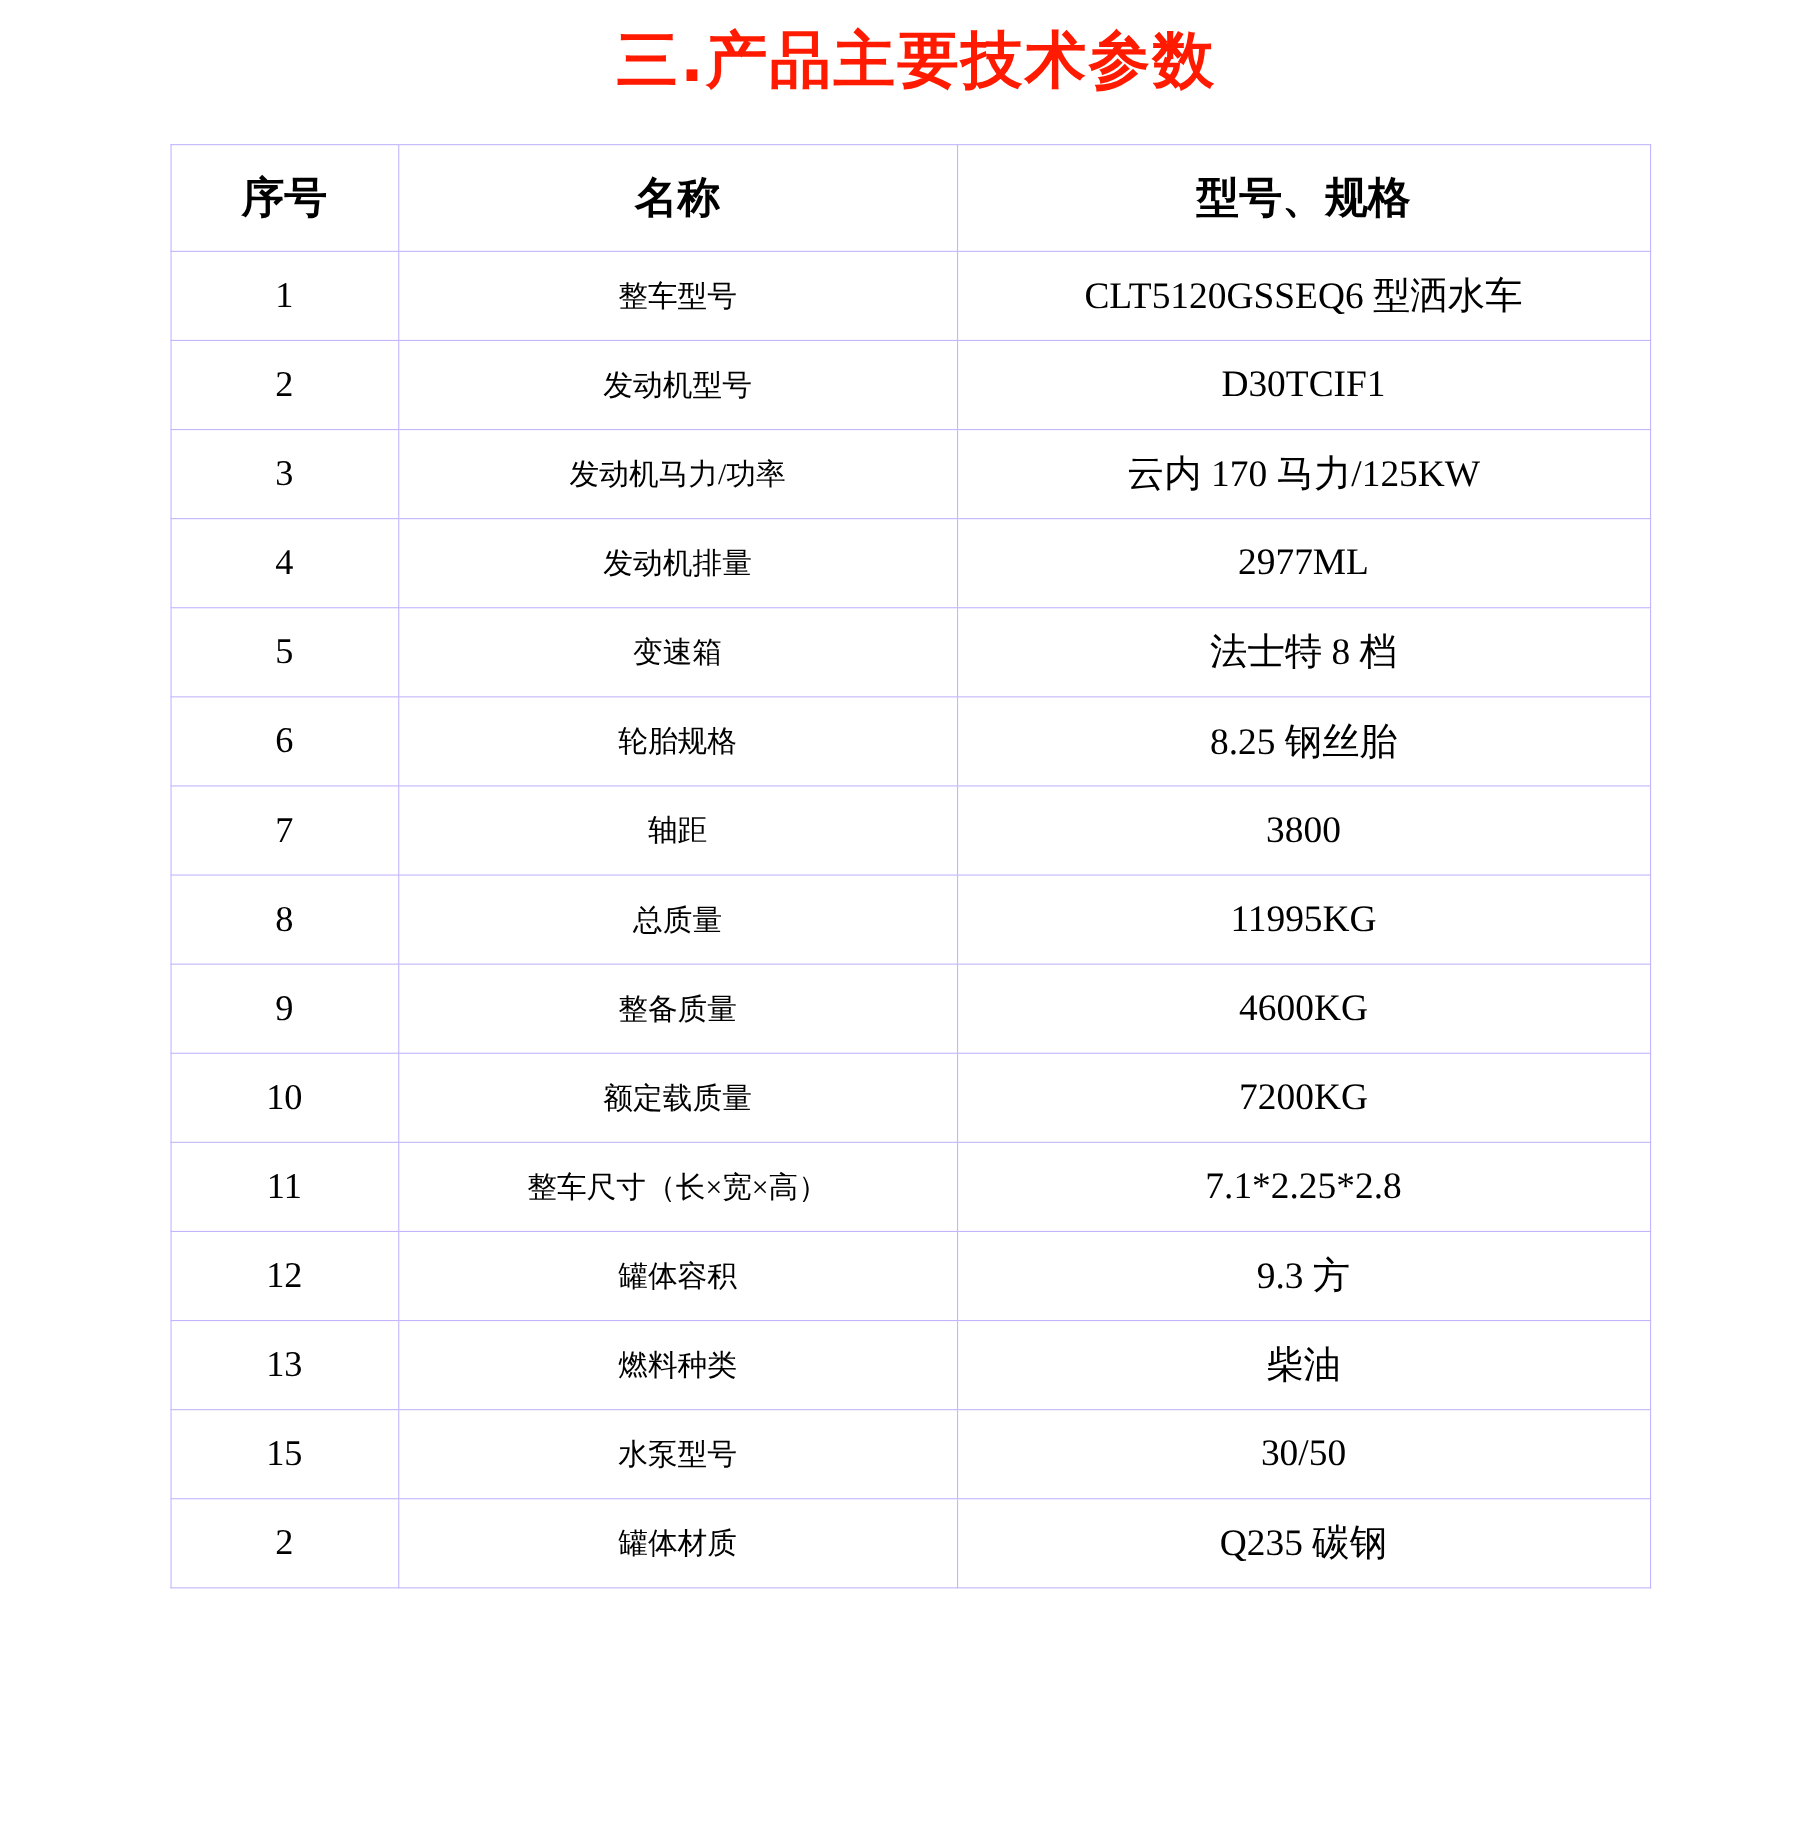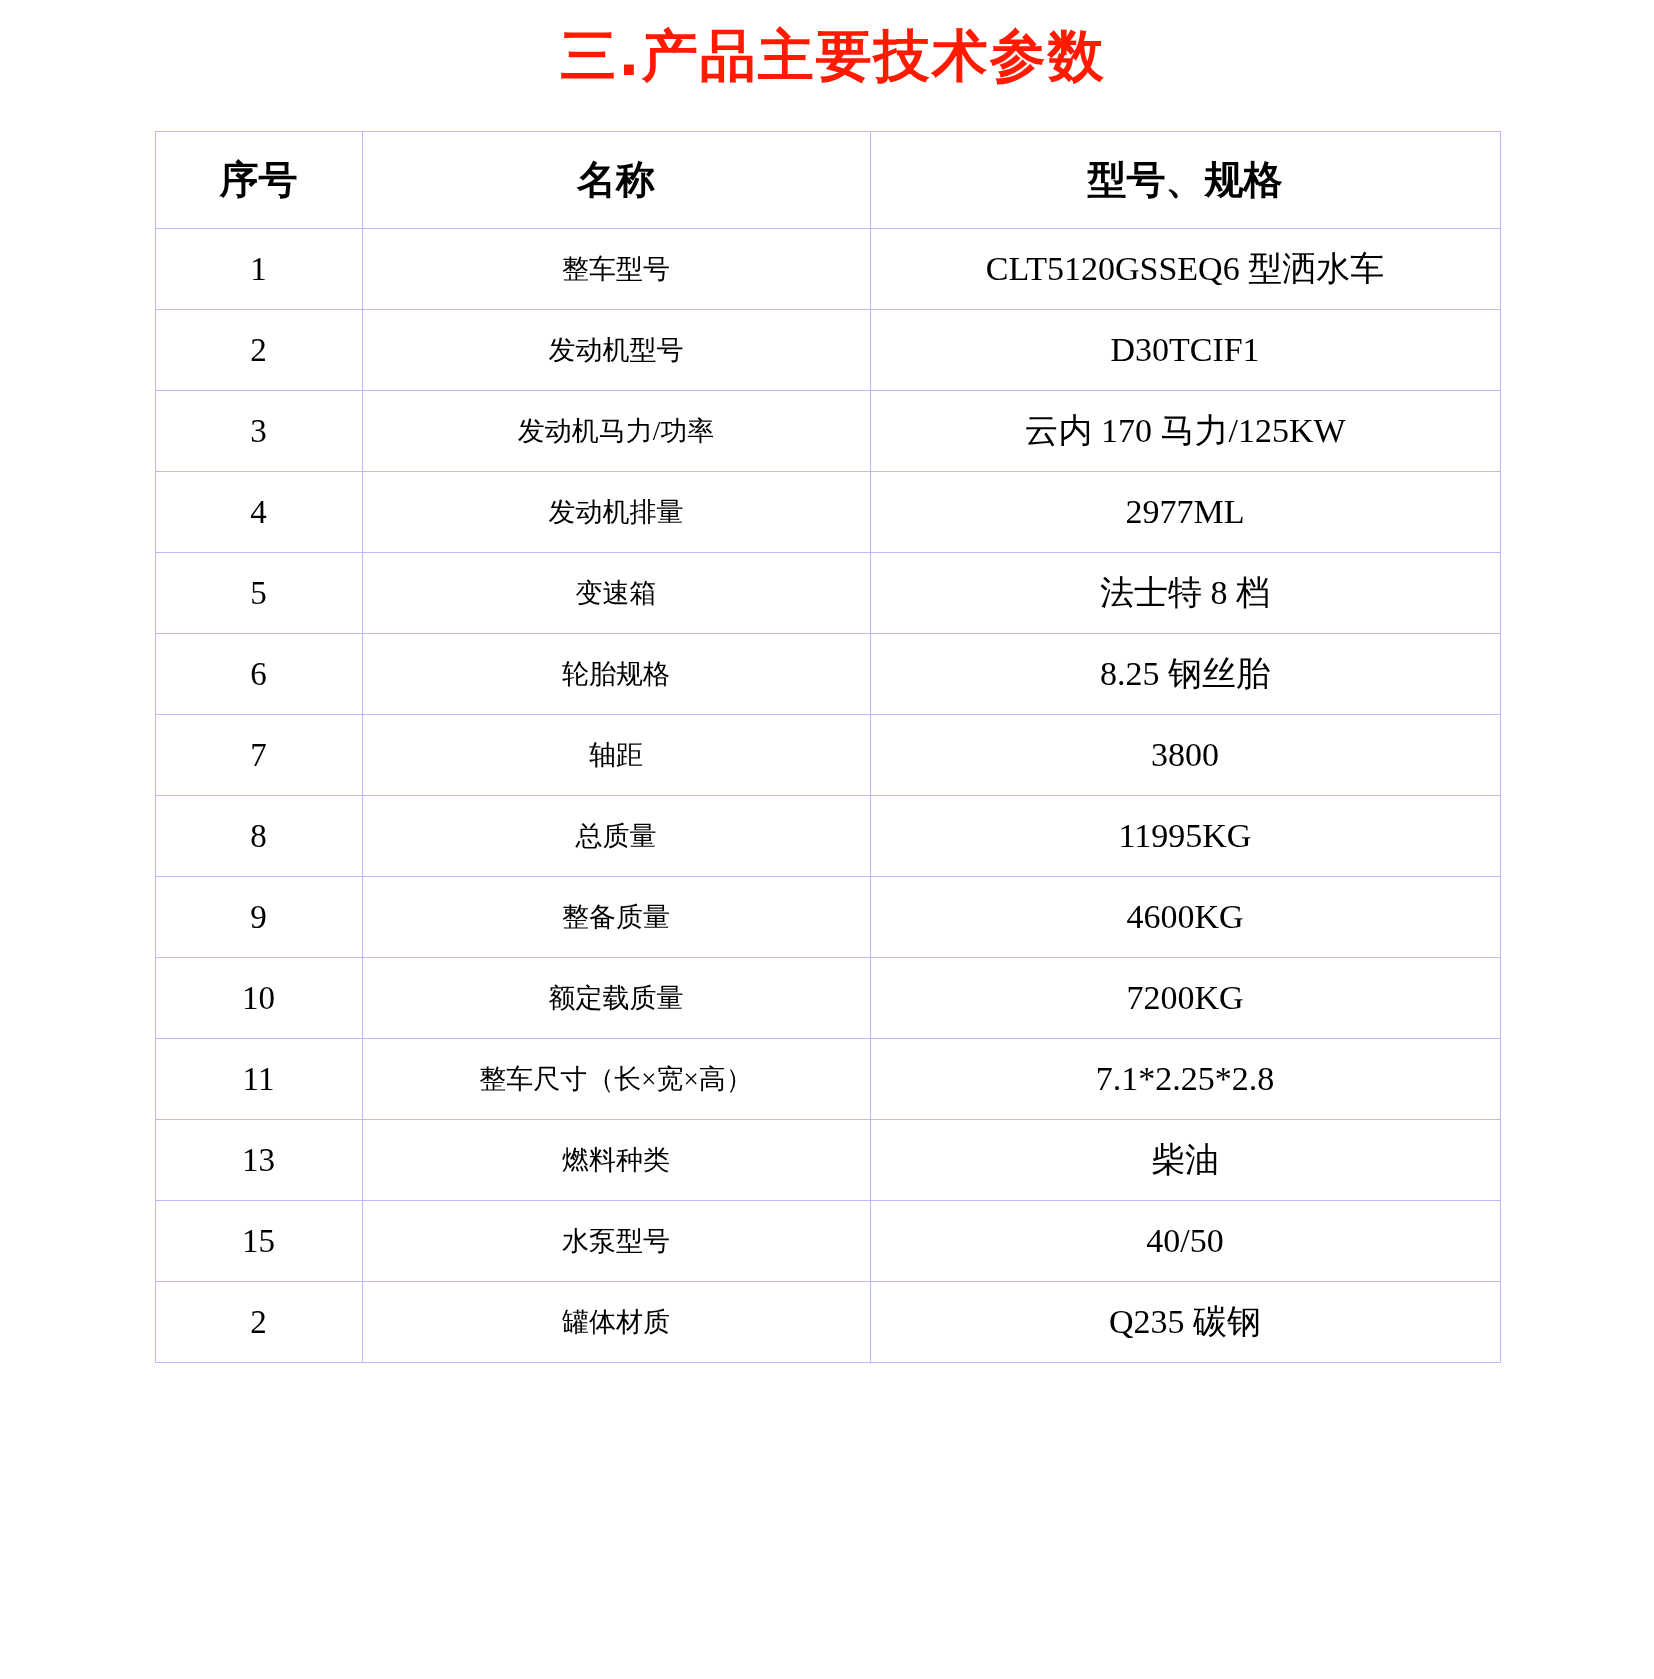--- a/index.html
+++ b/index.html
@@ -137,28 +137,33 @@
             <td class="no">10</td>
             <td class="name">额定载质量</td>
             <td class="val">7200KG</td>
           </tr>
           <tr>
             <td class="no">11</td>
             <td class="name">整车尺寸（长×宽×高）</td>
             <td class="val">7.1*2.25*2.8</td>
           </tr>
           <tr>
+            <td class="no">12</td>
+            <td class="name">罐体容积</td>
+            <td class="val">9.3 方</td>
+          </tr>
+          <tr>
             <td class="no">13</td>
             <td class="name">燃料种类</td>
             <td class="val">柴油</td>
           </tr>
           <tr>
             <td class="no">15</td>
             <td class="name">水泵型号</td>
-            <td class="val">40/50</td>
+            <td class="val">30/50</td>
           </tr>
           <tr>
             <td class="no">2</td>
             <td class="name">罐体材质</td>
             <td class="val">Q235 碳钢</td>
           </tr>
         </tbody>
     </table>
   </div>
 

